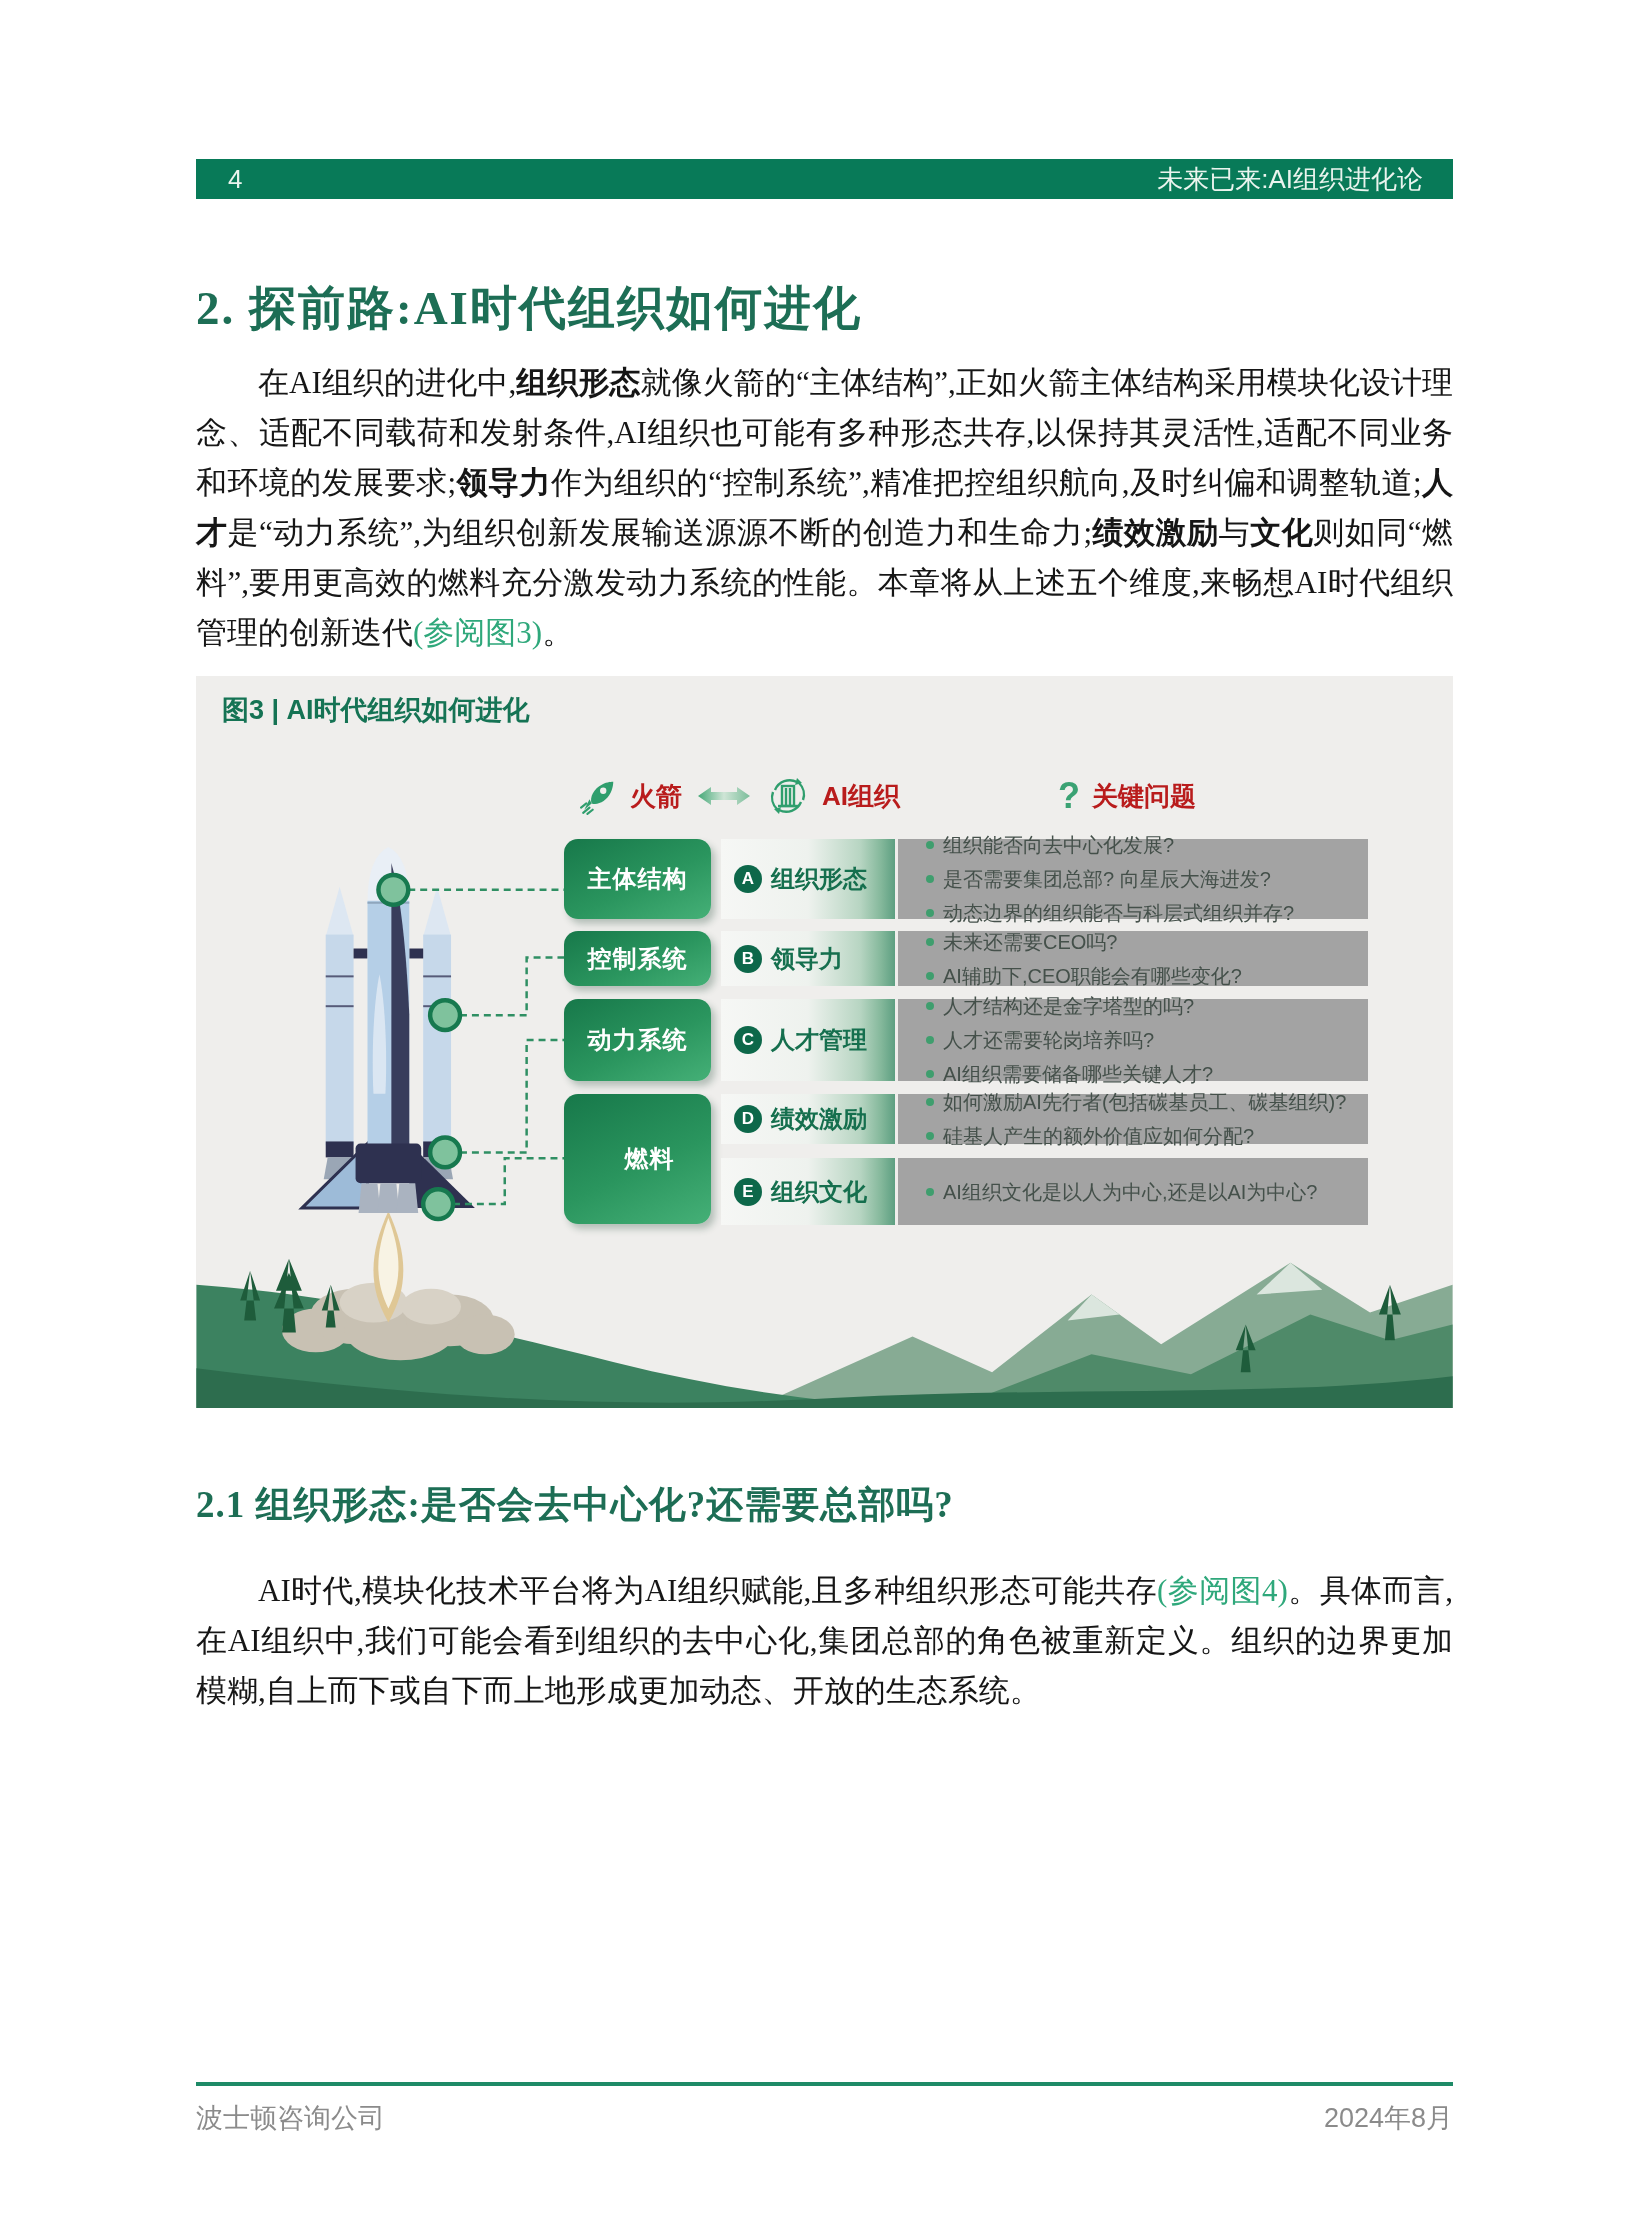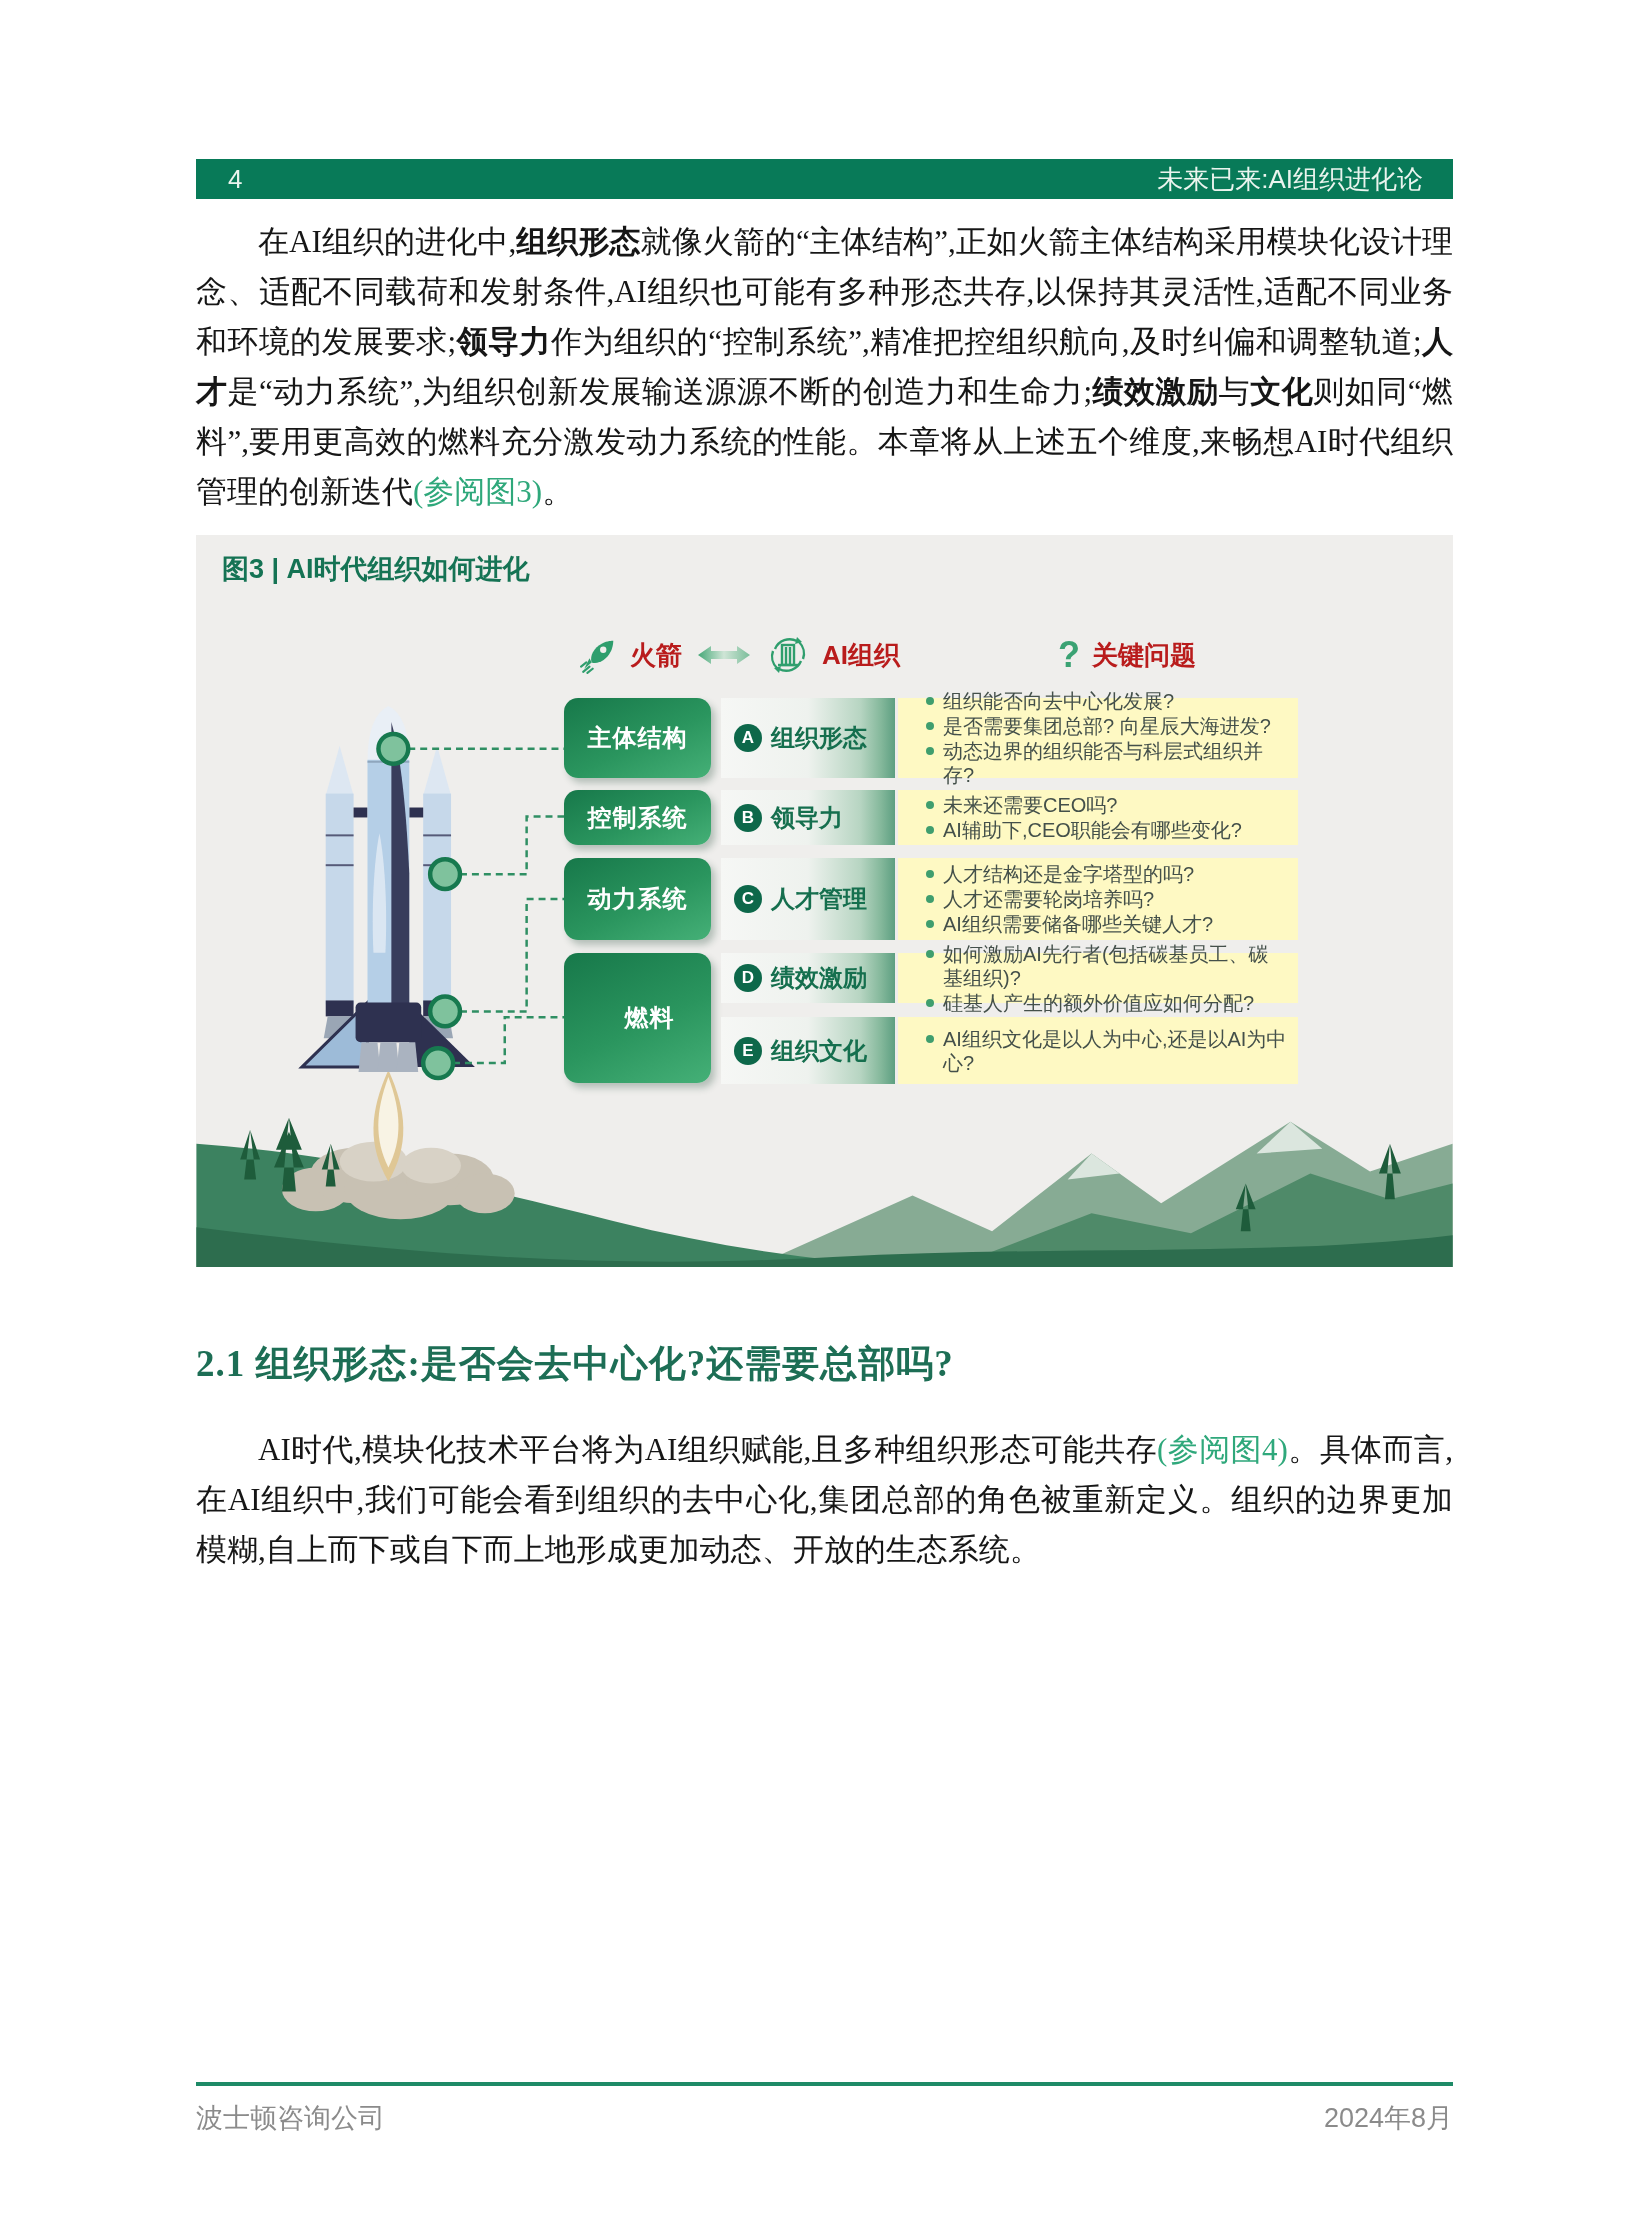--- a/index.html
+++ b/index.html
@@ -42,22 +42,22 @@
               color:#ffffff; font-size:24px; font-weight:700; letter-spacing:1px; }
 
   .mid-box { position:absolute; left:525px; width:174px;
              background:linear-gradient(90deg,#f6f7f5 0%,#eef2ee 50%,#b7d5c2 80%,#84b89b 92%,#5d9f81 100%);
              display:flex; align-items:center; gap:9px; padding-left:13px; }
   .letter { width:28px; height:28px; border-radius:50%; background:#0d684a; color:#fff;
             font-size:17px; font-weight:700; display:flex; align-items:center; justify-content:center;
             flex:0 0 28px; }
   .mid-box .lab { font-size:24px; font-weight:700; color:#156f4e; }
 
-  .q-box { position:absolute; left:702px; width:400px; background:#fef9c3;
-           display:flex; flex-direction:column; justify-content:center; gap:1px;
+  .q-box { position:absolute; left:702px; width:470px; background:#a3a3a3;
+           display:flex; flex-direction:column; justify-content:center; gap:10px;
            padding:4px 10px 4px 28px; }
   .q { position:relative; padding-left:17px; font-size:20px; line-height:24px; color:#44504a; }
   .q::before { content:""; position:absolute; left:0; top:8px; width:8px; height:8px;
                border-radius:50%; background:#3f9e6e; }
 
   
   .footer { position:absolute; left:196px; top:2082px; width:1257px;
             border-top:4px solid #1e8a67; padding-top:14px;
             display:flex; justify-content:space-between;
             font-family:"Liberation Sans", sans-serif; font-size:27px; color:#8b8b8b; }
@@ -66,20 +66,21 @@
 <body>
 
 <div class="page">
   <div class="content">
 
     <div class="topbar">
       <span>4</span>
       <span>未来已来:AI组织进化论</span>
     </div>
 
+    <h1 class="sec">2. 探前路:AI时代组织如何进化</h1>
 
 
     <p class="body p2"><span>在AI组织的进化中,</span><b>组织形态</b><span>就像火箭的“主体结构”,正如火箭主体结构采用模块化设计理念、适配不同载荷和发射条件,AI组织也可能有多种形态共存,以保持其灵活性,适配不同业务和环境的发展要求;</span><b>领导力</b><span>作为组织的“控制系统”,精准把控组织航向,及时纠偏和调整轨道;</span><b>人才</b><span>是“动力系统”,为组织创新发展输送源源不断的创造力和生命力;</span><b>绩效激励</b><span>与</span><b>文化</b><span>则如同“燃料”,要用更高效的燃料充分激发动力系统的性能。本章将从上述五个维度,来畅想AI时代组织管理的创新迭代</span><a class="ref" href="#">(参阅图3)</a><span>。</span></p>
 
     <div class="figure">
 
       <svg class="fig-svg" width="1257" height="732" viewBox="0 0 1263 736">
 
         <g>
           <path d="M560,736 L720,664 L800,700 L900,622 L970,672 L1100,590 L1180,640 L1263,612 L1263,736 Z" fill="#87ab94"></path>

